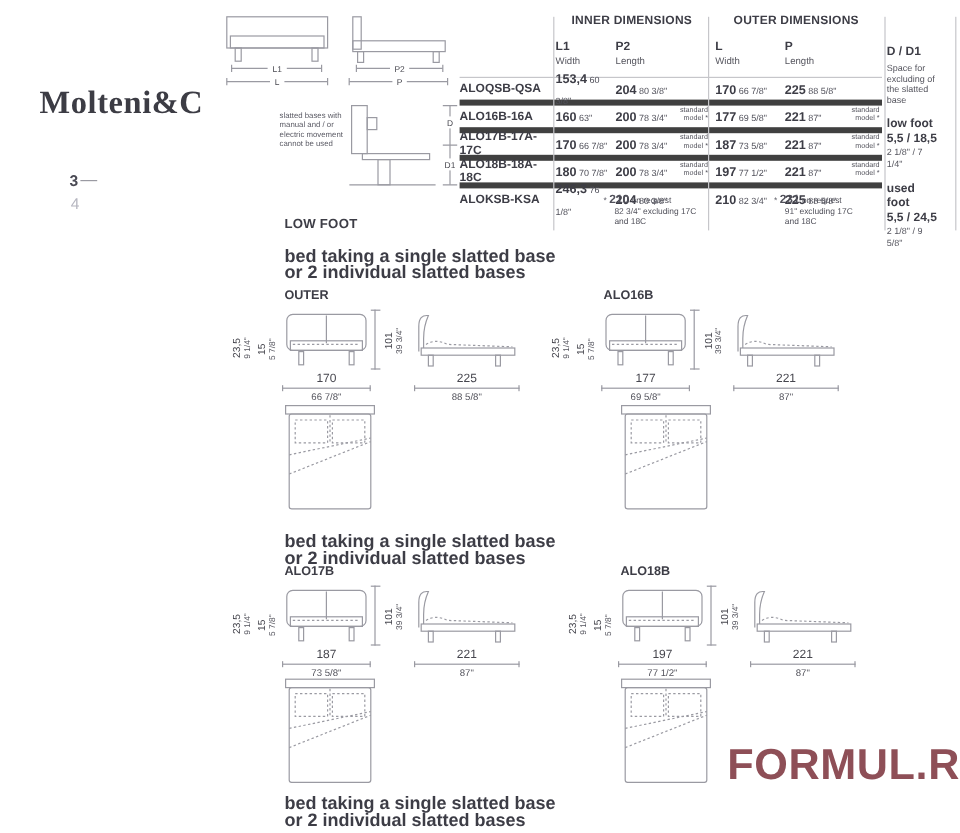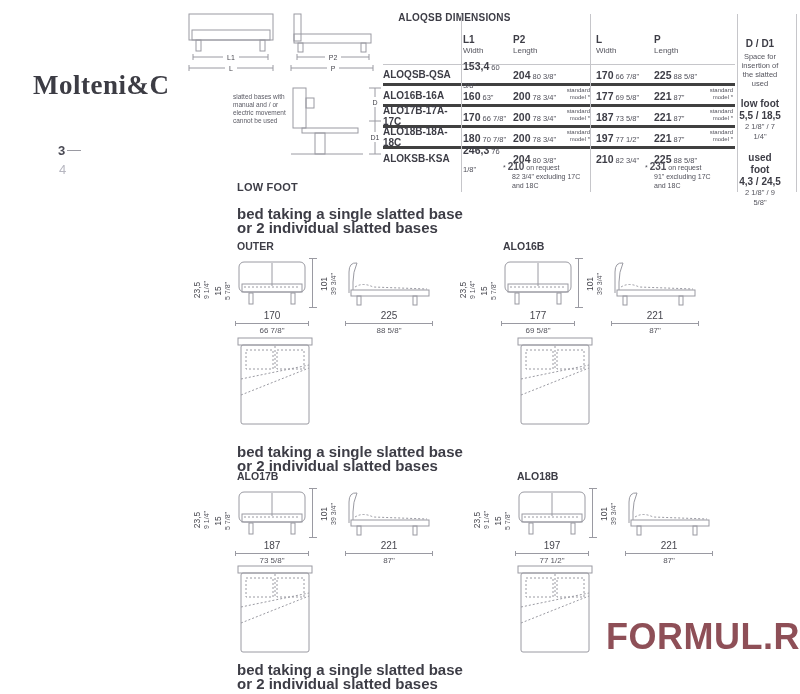--- a/index.html
+++ b/index.html
@@ -20,38 +20,38 @@
   .note{left:233px;top:93px;width:58px;font-size:6.5px;line-height:8px;color:#5a5a64;white-space:pre-line}
   
   .tbl{left:383px;top:12px;width:352px}
   .tbl-head{display:flex;height:22px;font-size:10px;font-weight:bold;letter-spacing:.2px}
   .tbl-head .ih{width:209px;text-align:center;padding-left:78px;box-sizing:border-box}
   .tbl-head .oh{width:143px;text-align:center}
   .codes{display:flex;height:30px}
   .codes .col{box-sizing:border-box}
   .code{font-size:10px;font-weight:bold;display:block;line-height:12px}
   .collab{font-size:8px;color:#55555e;display:block;line-height:10px}
-  .trow{display:flex;align-items:center;height:18px;border-bottom:3px solid #404040}
+  .trow{display:flex;align-items:center;height:18px;border-bottom:5px solid #404040}
   .trow.last{border-bottom:none}
   .hrule{border-bottom:1px solid #c6c6ca;height:0}
   .cell{box-sizing:border-box;position:relative}
   .c-model{width:80px;font-size:10px;font-weight:bold}
   .c-l1{width:50px}.c-p2{width:79px}.c-l{width:58px;margin-left:4px}.c-p{width:81px}
   .cm{font-weight:bold;font-size:10.5px}
   .in{font-size:7.5px;color:#50505a;margin-left:2px}
   .std{position:absolute;right:2px;top:1px;text-align:right;font-size:6px;line-height:7px;color:#55555e}
   .std span{display:block}
   .vdiv{width:0;border-left:1px solid #c6c6ca}
   .foot-note{font-size:7px;line-height:9px;color:#50505a}
   .foot-note .cm{font-size:10px}
   .fn-inner{left:503px;top:162px;width:92px}
   .fn-outer{left:645px;top:162px;width:88px}
   .fn-ind{padding-left:9px}
   
-  .dcol{left:739px;top:38px;width:42px;text-align:center}
+  .dcol{left:739px;top:38px;width:42px;text-align:left}
   .dtitle{font-size:10px;font-weight:bold}
   .dsub{font-size:7.5px;line-height:9px;color:#55555e;margin-top:3px}
   .dfoot{margin-top:10px}
   .dfoot .fl{font-size:10px;font-weight:bold;line-height:12px}
   .dfoot .fc{font-size:10px;font-weight:bold;line-height:12px}
   .dfoot .fi{font-size:7.5px;color:#55555e;line-height:10px}
   
   .sect-title{left:237px;top:181px;font-size:11px;font-weight:bold;letter-spacing:.2px}
   .basenote{font-size:15px;font-weight:bold;line-height:14px}
   .bn-a{left:237px;top:207px}
@@ -137,21 +137,22 @@
   <line class="ln" x1="78" y1="70" x2="90" y2="70"></line>
   <line class="ln" x1="84" y1="4" x2="84" y2="70"></line>
   <rect x="78" y="13" width="13" height="10" fill="#ffffff"></rect>
   <text class="svgtxt" x="84" y="21" text-anchor="middle">D</text>
   <rect x="77" y="48" width="15" height="10" fill="#ffffff"></rect>
   <text class="svgtxt" x="84" y="56" text-anchor="middle">D1</text>
 </svg>
 
 <div class="abs tbl">
   <div class="tbl-head">
-    <div class="oh">ALOQSB DIMENSIONS</div>
+    <div class="ih">INNER DIMENSIONS</div>
+    <div class="oh">OUTER DIMENSIONS</div>
   </div>
   <div class="codes">
     <div class="col" style="width:80px"></div>
     <div class="col" style="width:50px">
         <span class="code">L1</span>
         <span class="collab">Width</span>
       </div>
     <div class="col" style="width:79px">
         <span class="code">P2</span>
         <span class="collab">Length</span>
@@ -233,29 +234,29 @@
   <div class="fn-ind">and 18C</div>
 </div>
 <div class="abs foot-note fn-outer">
   <div><span>*</span> <span class="cm">231</span> <span>on request</span></div>
   <div class="fn-ind">91" excluding 17C</div>
   <div class="fn-ind">and 18C</div>
 </div>
 
 <div class="abs dcol">
   <div class="dtitle">D / D1</div>
-  <div class="dsub">Space for insertion of the slatted used</div>
+  <div class="dsub">Space for excluding of the slatted base</div>
   <div class="dfoot">
     <div class="fl">low foot</div>
     <div class="fc">5,5 / 18,5</div>
     <div class="fi">2 1/8" / 7 1/4"</div>
   </div>
   <div class="dfoot">
     <div class="fl">used foot</div>
-    <div class="fc">4,3 / 24,5</div>
+    <div class="fc">5,5 / 24,5</div>
     <div class="fi">2 1/8" / 9 5/8"</div>
   </div>
 </div>
 
 <div class="abs sect-title">LOW FOOT</div>
 <div class="abs basenote bn-a">
   <div>bed taking a single slatted base</div>
   <div>or 2 individual slatted bases</div>
 </div>
 

